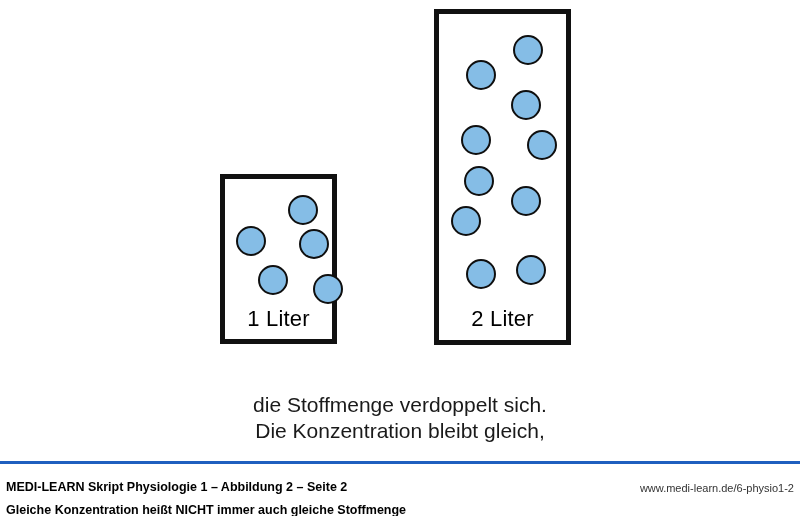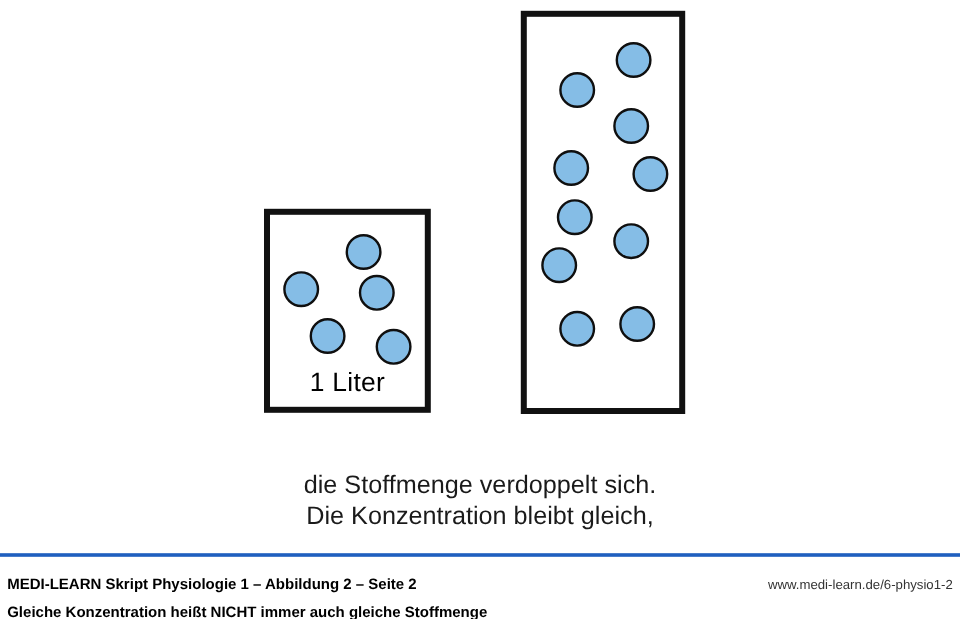--- a/index.html
+++ b/index.html
@@ -27,21 +27,21 @@
   .beaker {
     position: absolute;
     box-sizing: border-box;
     background: #ffffff;
     border: 5px solid #111111;
   }
 
   #beaker-small {
     left: 220px;
     top: 174px;
-    width: 139px;
+    width: 117px;
     height: 170px;
   }
 
   #beaker-large {
     left: 434px;
     top: 9px;
     width: 137px;
     height: 336px;
   }
 
@@ -131,20 +131,21 @@
   <div class="beaker" id="beaker-small">
     <div class="beaker-label">1 Liter</div>
   <div class="particle" style="left: 63px; top: 16px;"></div>
       <div class="particle" style="left: 11px; top: 47px;"></div>
       <div class="particle" style="left: 74px; top: 50px;"></div>
       <div class="particle" style="left: 33px; top: 86px;"></div>
       <div class="particle" style="left: 88px; top: 95px;"></div>
     </div>
 
   <div class="beaker" id="beaker-large">
+    <div class="beaker-label">2 Liter</div>
   <div class="particle" style="left: 74px; top: 21px;"></div>
       <div class="particle" style="left: 27px; top: 46px;"></div>
       <div class="particle" style="left: 72px; top: 76px;"></div>
       <div class="particle" style="left: 22px; top: 111px;"></div>
       <div class="particle" style="left: 88px; top: 116px;"></div>
       <div class="particle" style="left: 25px; top: 152px;"></div>
       <div class="particle" style="left: 72px; top: 172px;"></div>
       <div class="particle" style="left: 12px; top: 192px;"></div>
       <div class="particle" style="left: 27px; top: 245px;"></div>
       <div class="particle" style="left: 77px; top: 241px;"></div>

